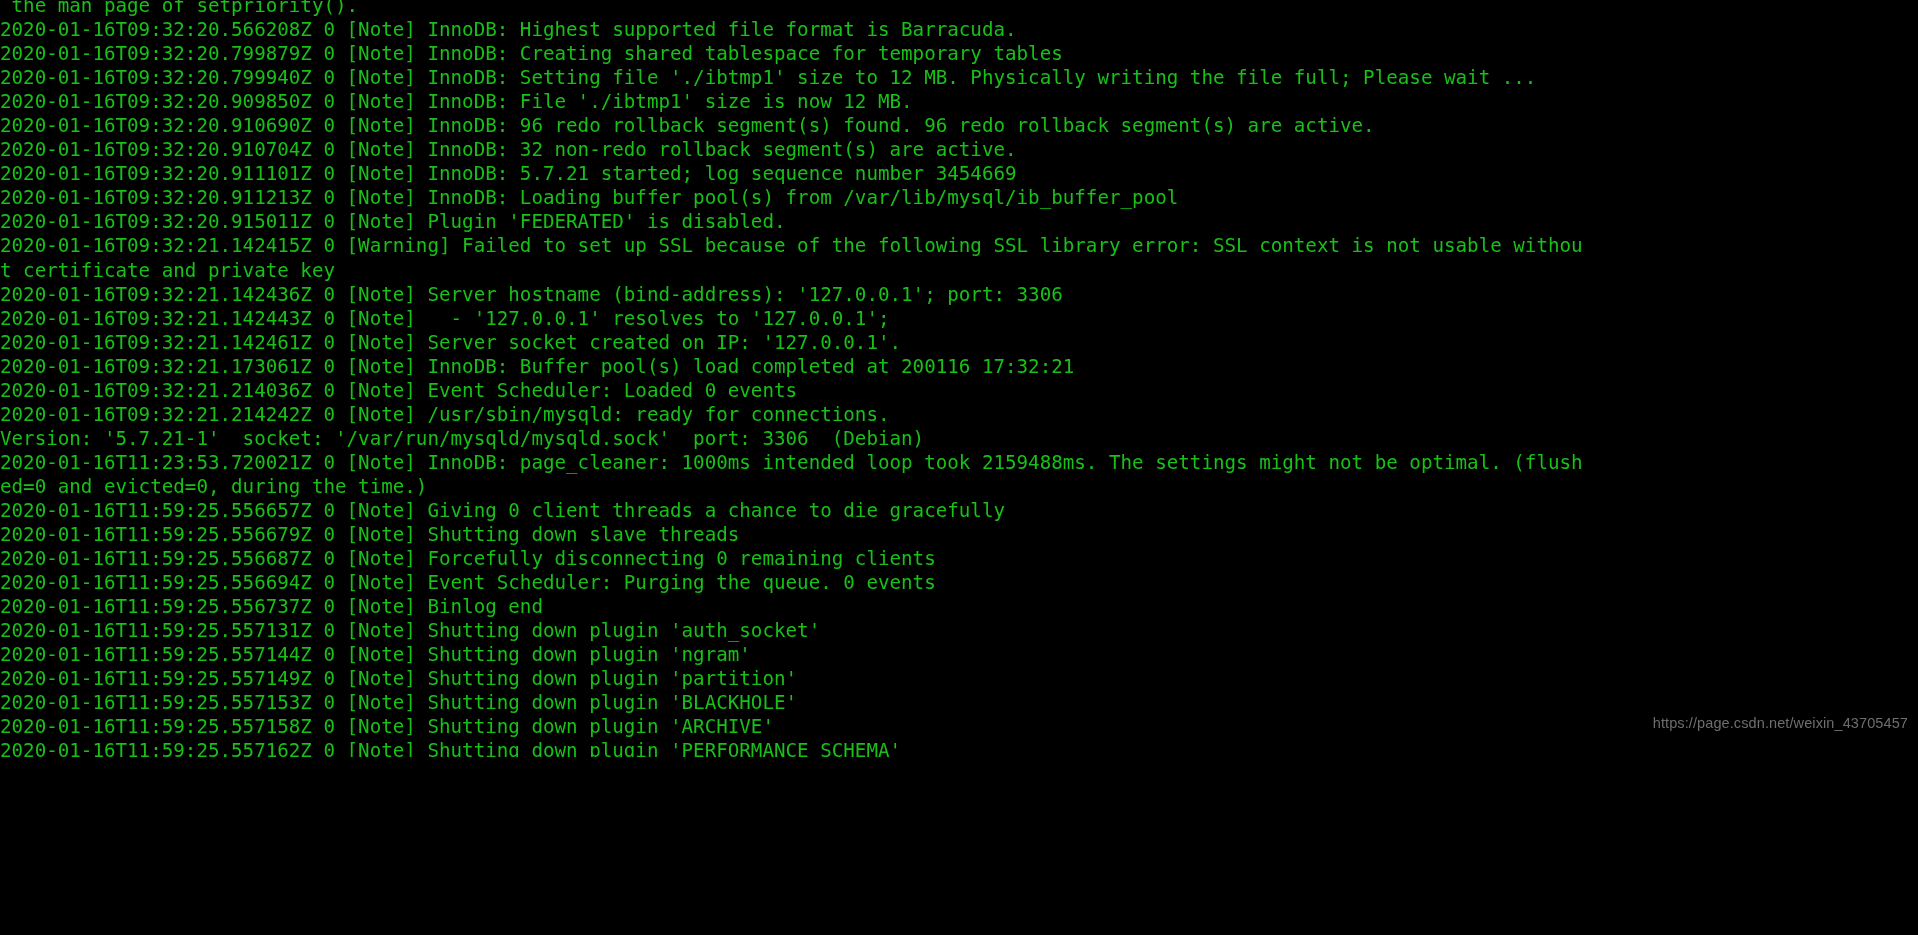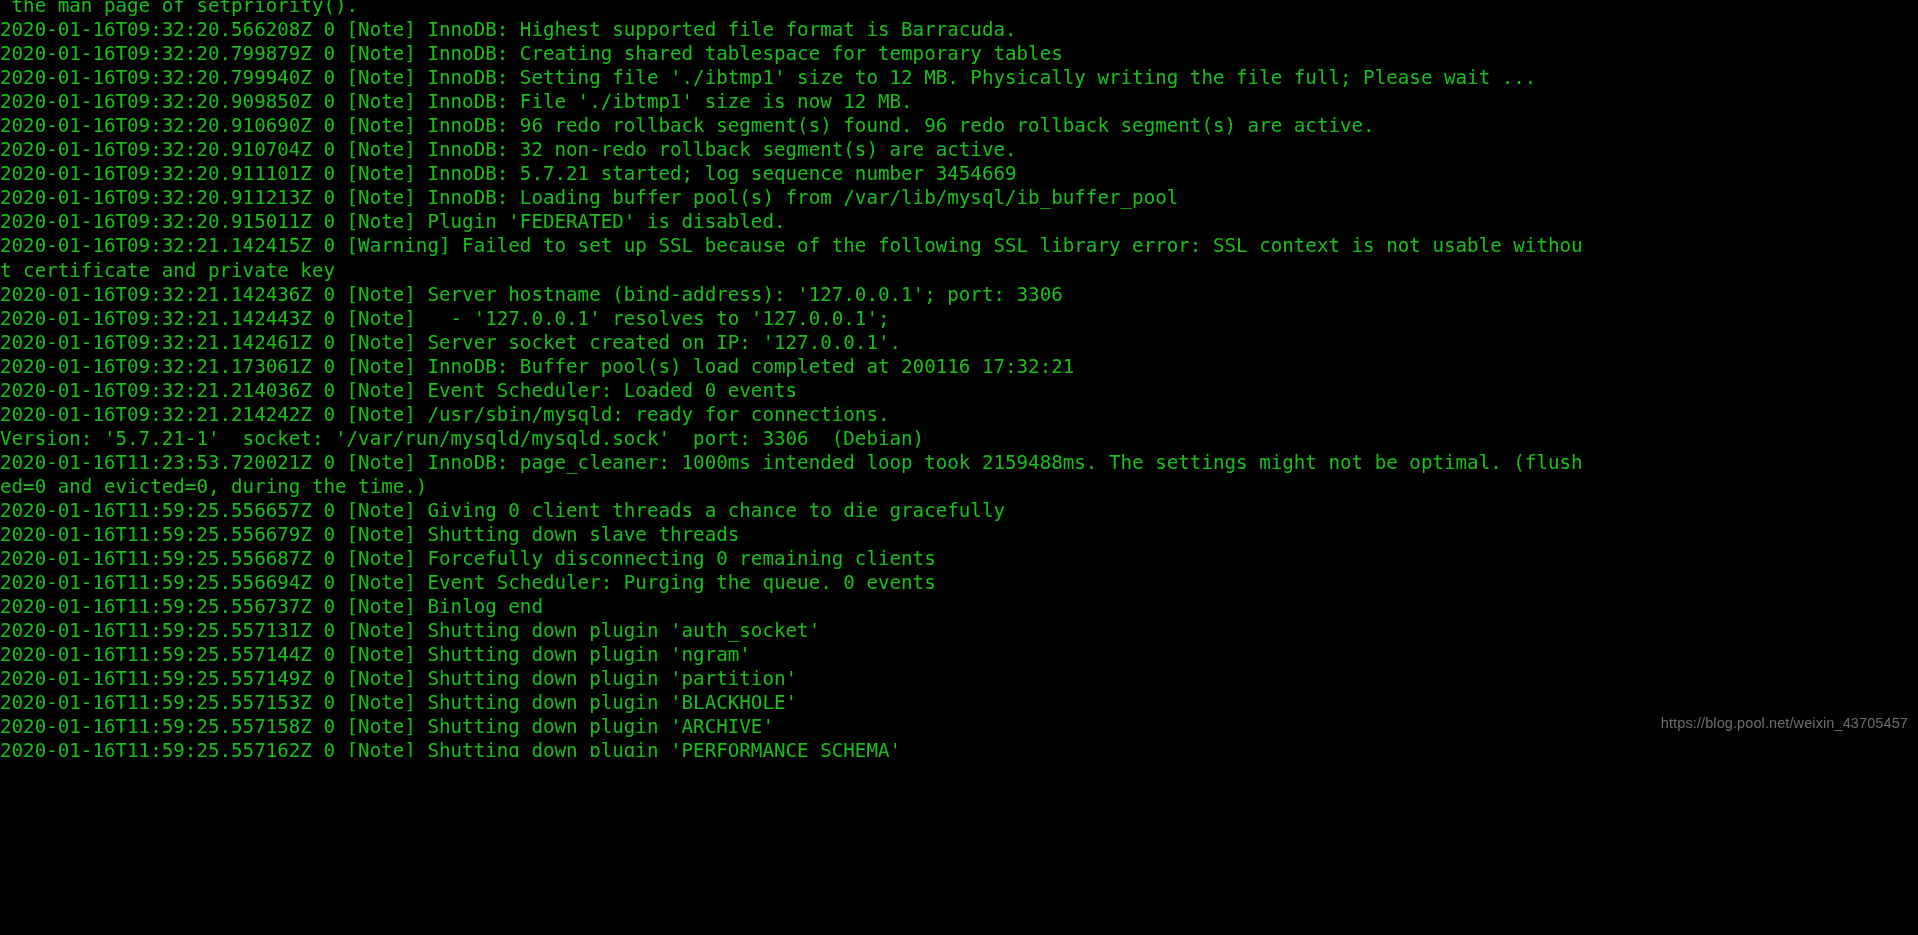--- a/index.html
+++ b/index.html
@@ -54,14 +54,14 @@
     letter-spacing: 0.1px;
     white-space: pre;
     user-select: none;
   }
 </style>
 </head>
 <body style="background: rgb(0, 0, 0);">
 
 <div id="terminal" style="background: rgb(0, 0, 0);">
   <pre id="log-output" style="color: rgb(24, 192, 24);"><span class="log-line"> the man page of setpriority().</span><span class="log-line">2020-01-16T09:32:20.566208Z 0 [Note] InnoDB: Highest supported file format is Barracuda.</span><span class="log-line">2020-01-16T09:32:20.799879Z 0 [Note] InnoDB: Creating shared tablespace for temporary tables</span><span class="log-line">2020-01-16T09:32:20.799940Z 0 [Note] InnoDB: Setting file './ibtmp1' size to 12 MB. Physically writing the file full; Please wait ...</span><span class="log-line">2020-01-16T09:32:20.909850Z 0 [Note] InnoDB: File './ibtmp1' size is now 12 MB.</span><span class="log-line">2020-01-16T09:32:20.910690Z 0 [Note] InnoDB: 96 redo rollback segment(s) found. 96 redo rollback segment(s) are active.</span><span class="log-line">2020-01-16T09:32:20.910704Z 0 [Note] InnoDB: 32 non-redo rollback segment(s) are active.</span><span class="log-line">2020-01-16T09:32:20.911101Z 0 [Note] InnoDB: 5.7.21 started; log sequence number 3454669</span><span class="log-line">2020-01-16T09:32:20.911213Z 0 [Note] InnoDB: Loading buffer pool(s) from /var/lib/mysql/ib_buffer_pool</span><span class="log-line">2020-01-16T09:32:20.915011Z 0 [Note] Plugin 'FEDERATED' is disabled.</span><span class="log-line">2020-01-16T09:32:21.142415Z 0 [Warning] Failed to set up SSL because of the following SSL library error: SSL context is not usable withou</span><span class="log-line">t certificate and private key</span><span class="log-line">2020-01-16T09:32:21.142436Z 0 [Note] Server hostname (bind-address): '127.0.0.1'; port: 3306</span><span class="log-line">2020-01-16T09:32:21.142443Z 0 [Note]   - '127.0.0.1' resolves to '127.0.0.1';</span><span class="log-line">2020-01-16T09:32:21.142461Z 0 [Note] Server socket created on IP: '127.0.0.1'.</span><span class="log-line">2020-01-16T09:32:21.173061Z 0 [Note] InnoDB: Buffer pool(s) load completed at 200116 17:32:21</span><span class="log-line">2020-01-16T09:32:21.214036Z 0 [Note] Event Scheduler: Loaded 0 events</span><span class="log-line">2020-01-16T09:32:21.214242Z 0 [Note] /usr/sbin/mysqld: ready for connections.</span><span class="log-line">Version: '5.7.21-1'  socket: '/var/run/mysqld/mysqld.sock'  port: 3306  (Debian)</span><span class="log-line">2020-01-16T11:23:53.720021Z 0 [Note] InnoDB: page_cleaner: 1000ms intended loop took 2159488ms. The settings might not be optimal. (flush</span><span class="log-line">ed=0 and evicted=0, during the time.)</span><span class="log-line">2020-01-16T11:59:25.556657Z 0 [Note] Giving 0 client threads a chance to die gracefully</span><span class="log-line">2020-01-16T11:59:25.556679Z 0 [Note] Shutting down slave threads</span><span class="log-line">2020-01-16T11:59:25.556687Z 0 [Note] Forcefully disconnecting 0 remaining clients</span><span class="log-line">2020-01-16T11:59:25.556694Z 0 [Note] Event Scheduler: Purging the queue. 0 events</span><span class="log-line">2020-01-16T11:59:25.556737Z 0 [Note] Binlog end</span><span class="log-line">2020-01-16T11:59:25.557131Z 0 [Note] Shutting down plugin 'auth_socket'</span><span class="log-line">2020-01-16T11:59:25.557144Z 0 [Note] Shutting down plugin 'ngram'</span><span class="log-line">2020-01-16T11:59:25.557149Z 0 [Note] Shutting down plugin 'partition'</span><span class="log-line">2020-01-16T11:59:25.557153Z 0 [Note] Shutting down plugin 'BLACKHOLE'</span><span class="log-line">2020-01-16T11:59:25.557158Z 0 [Note] Shutting down plugin 'ARCHIVE'</span><span class="log-line">2020-01-16T11:59:25.557162Z 0 [Note] Shutting down plugin 'PERFORMANCE_SCHEMA'</span><span class="log-line">2020-01-16T11:59:25.557184Z 0 [Note] Shutting down plugin 'MRG_MYISAM'</span></pre>
-  <div id="watermark" style="color: rgb(110, 110, 110);">https://blog.pool.net/weixin_43705457</div>
+  <div id="watermark" style="color: rgb(110, 110, 110);">https://page.csdn.net/weixin_43705457</div>
 </div>
 
 </body></html>

